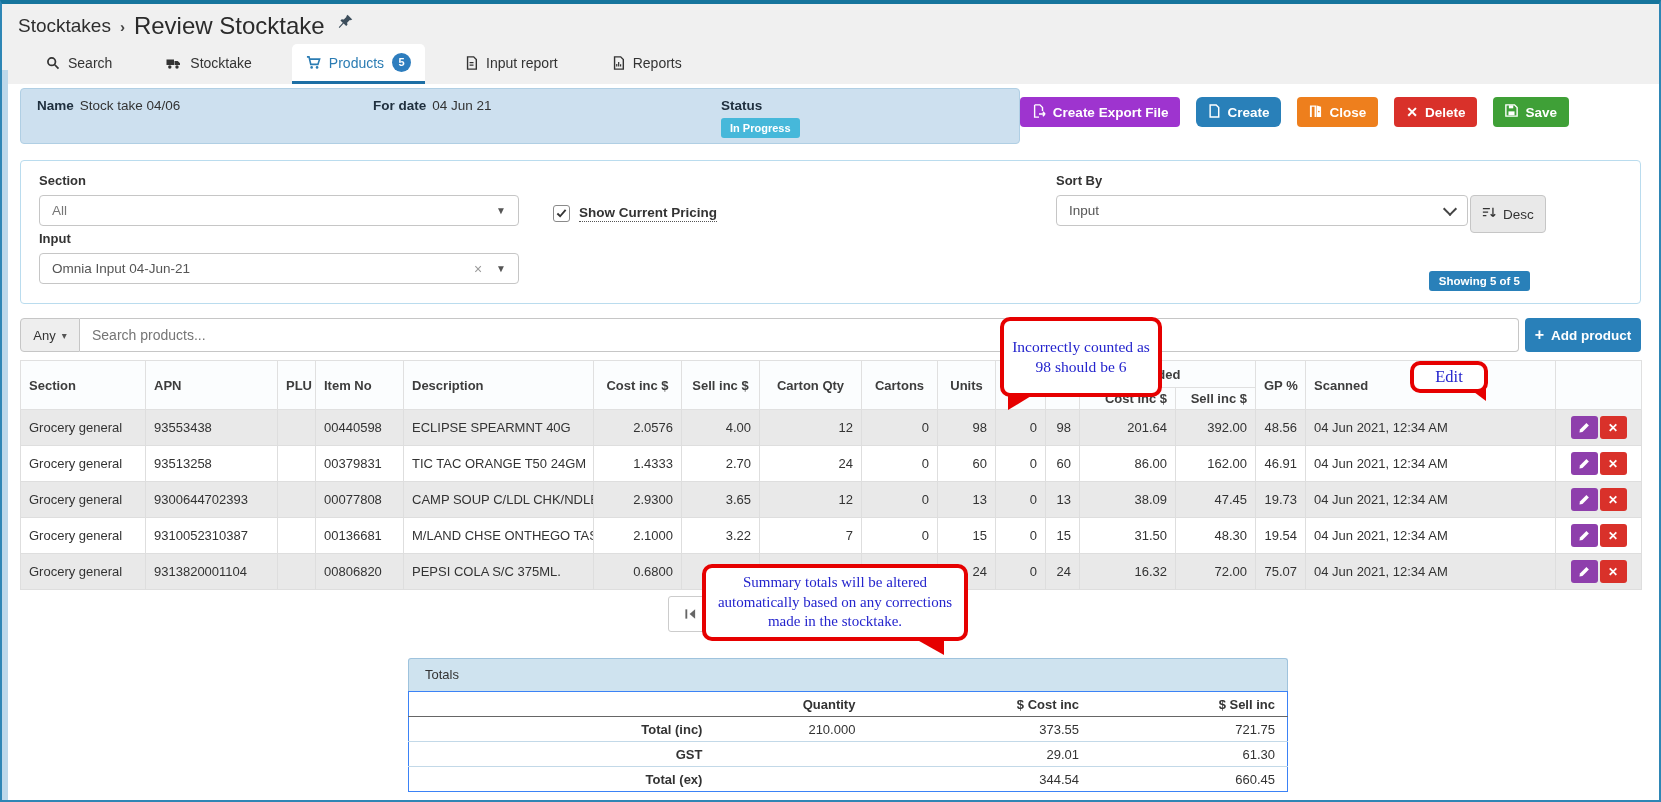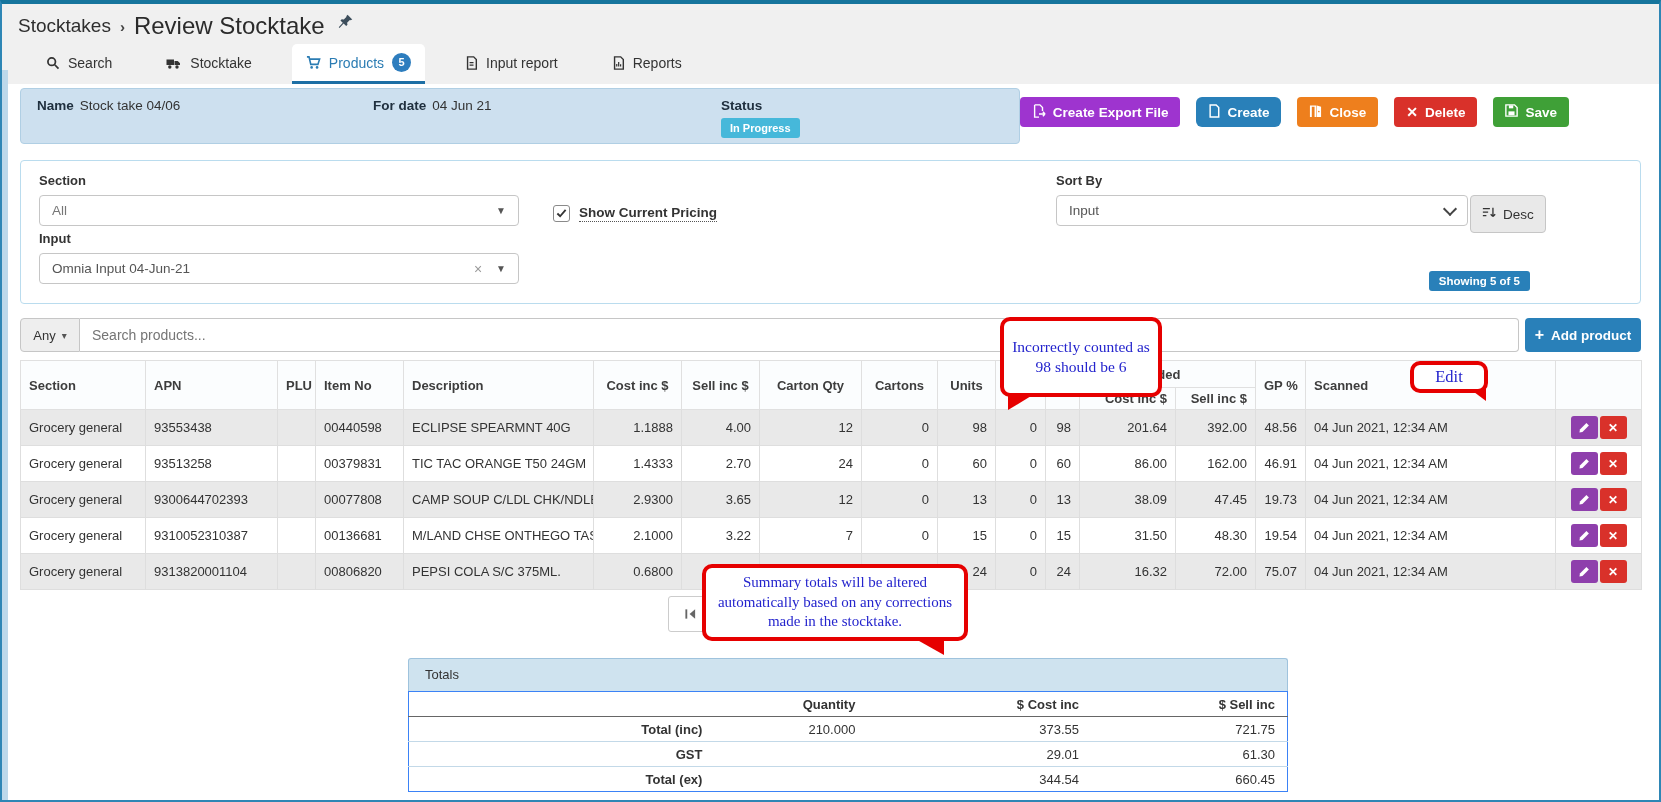--- a/index.html
+++ b/index.html
@@ -334,21 +334,21 @@
         </tr>
       </thead>
       <tbody>
 
           <tr>
             <td>Grocery general</td>
             <td class="link">93553438</td>
             <td></td>
             <td class="link">00440598</td>
             <td class="link">ECLIPSE SPEARMNT 40G</td>
-            <td class="num">1.1888</td>
+            <td class="num">2.0576</td>
             <td class="num">4.00</td>
             <td class="num">12</td>
             <td class="num">0</td>
             <td class="num">98</td>
             <td class="num">0</td>
             <td class="num">98</td>
             <td class="num">201.64</td>
             <td class="num">392.00</td>
             <td class="num">48.56</td>
             <td>04 Jun 2021, 12:34 AM</td>

